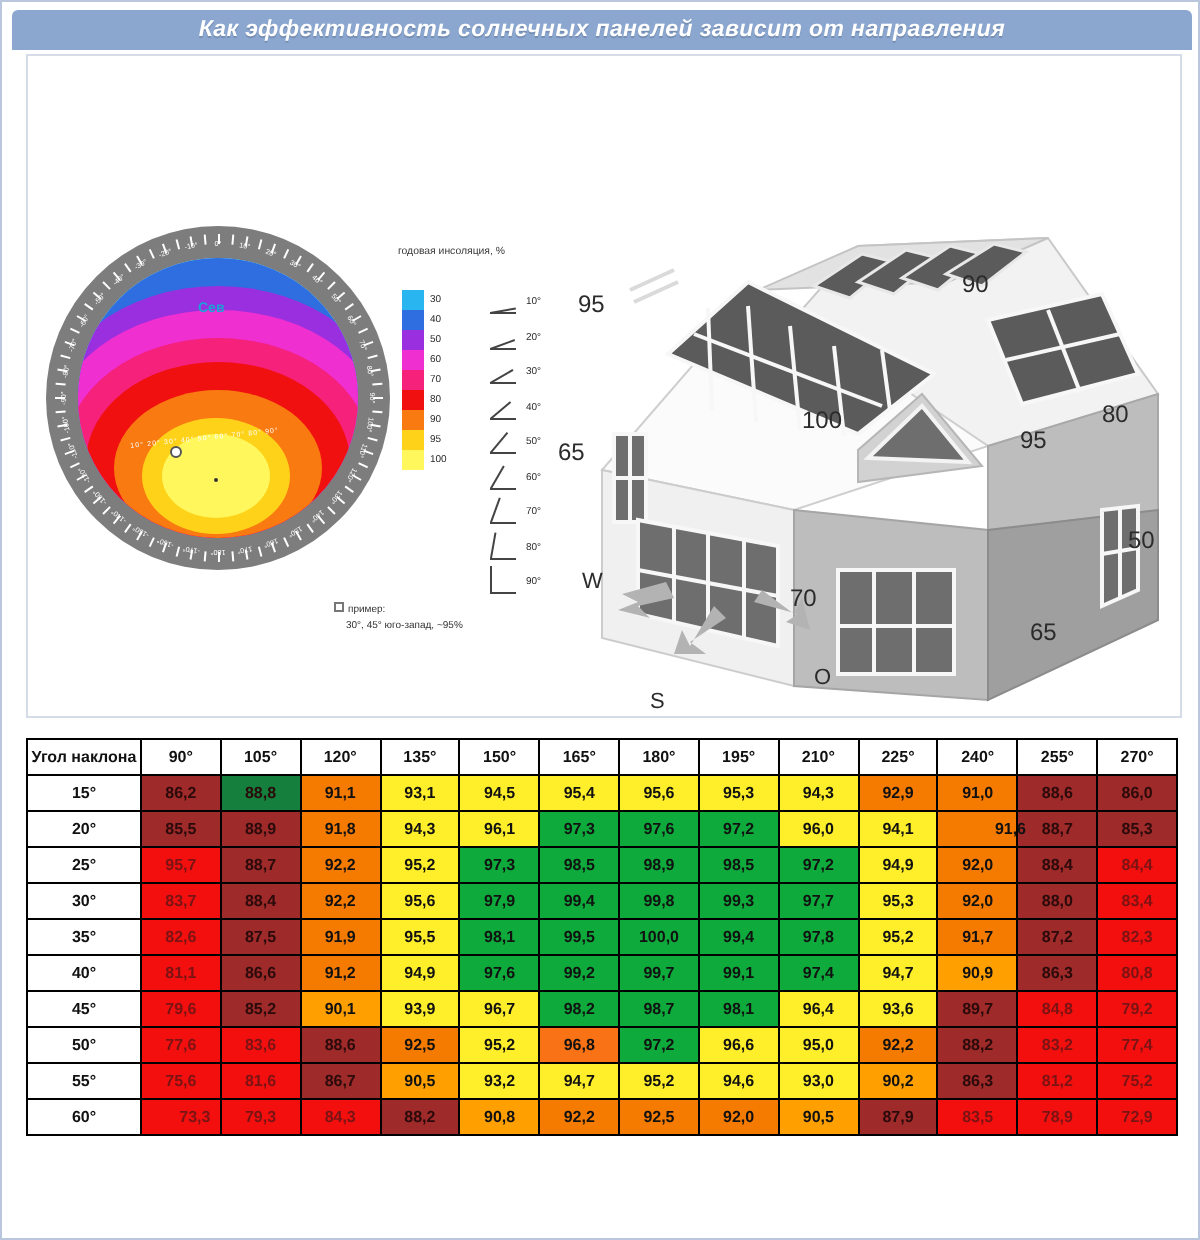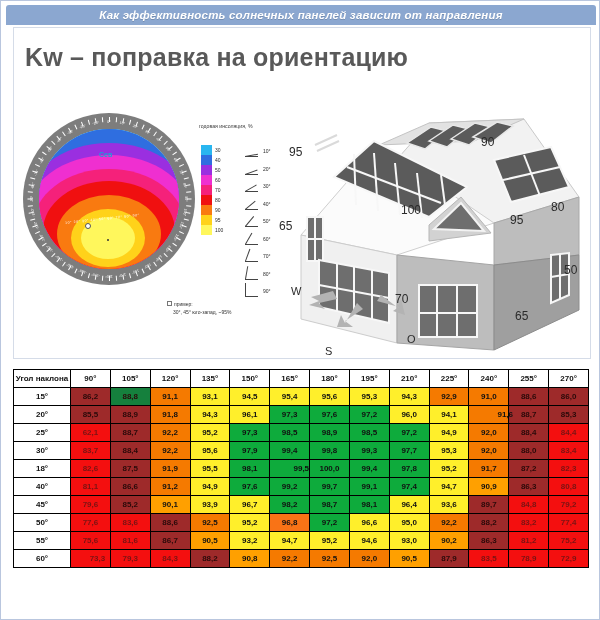--- a/index.html
+++ b/index.html
@@ -98,21 +98,20 @@
 <body>
 
 <div class="slide">
 
   <div class="banner">
     <div class="banner-text">Как эффективность солнечных панелей зависит от направления</div>
   </div>
 
   <div class="sheet"></div>
 
-  <div class="page-title">Kw – поправка на ориентацию</div>
 
   <div class="polar-wrap">
     <div class="polar-ring">
       <div id="polar-ticks">
           <div class="tickmark" style="transform: rotate(0deg);"></div>
           <div class="tickmark" style="transform: rotate(5deg);"></div>
           <div class="tickmark" style="transform: rotate(10deg);"></div>
           <div class="tickmark" style="transform: rotate(15deg);"></div>
           <div class="tickmark" style="transform: rotate(20deg);"></div>
           <div class="tickmark" style="transform: rotate(25deg);"></div>
@@ -495,21 +494,21 @@
             <td class="val" style="background: rgb(14, 171, 60);">97,6</td>
             <td class="val" style="background: rgb(14, 171, 60);">97,2</td>
             <td class="val" style="background: rgb(255, 239, 43);">96,0</td>
             <td class="val" style="background: rgb(255, 239, 43);">94,1</td>
             <td class="val" style="background: rgb(245, 122, 0); padding-left: 28px;">91,6</td>
             <td class="val" style="background: rgb(158, 42, 42); color: rgb(42, 10, 10);">88,7</td>
             <td class="val" style="background: rgb(158, 42, 42); color: rgb(42, 10, 10);">85,3</td>
           </tr>
           <tr>
             <td class="rowlab colw0">25°</td>
-            <td class="val dim" style="background: rgb(244, 15, 15);">62,1</td>
+            <td class="val dim" style="background: rgb(244, 15, 15);">95,7</td>
             <td class="val" style="background: rgb(158, 42, 42); color: rgb(42, 10, 10);">88,7</td>
             <td class="val" style="background: rgb(245, 122, 0);">92,2</td>
             <td class="val" style="background: rgb(255, 239, 43);">95,2</td>
             <td class="val" style="background: rgb(14, 171, 60);">97,3</td>
             <td class="val" style="background: rgb(14, 171, 60);">98,5</td>
             <td class="val" style="background: rgb(14, 171, 60);">98,9</td>
             <td class="val" style="background: rgb(14, 171, 60);">98,5</td>
             <td class="val" style="background: rgb(14, 171, 60);">97,2</td>
             <td class="val" style="background: rgb(255, 239, 43);">94,9</td>
             <td class="val" style="background: rgb(245, 122, 0);">92,0</td>
@@ -526,27 +525,27 @@
             <td class="val" style="background: rgb(14, 171, 60);">99,4</td>
             <td class="val" style="background: rgb(14, 171, 60);">99,8</td>
             <td class="val" style="background: rgb(14, 171, 60);">99,3</td>
             <td class="val" style="background: rgb(14, 171, 60);">97,7</td>
             <td class="val" style="background: rgb(255, 239, 43);">95,3</td>
             <td class="val" style="background: rgb(245, 122, 0);">92,0</td>
             <td class="val" style="background: rgb(158, 42, 42); color: rgb(42, 10, 10);">88,0</td>
             <td class="val dim" style="background: rgb(244, 15, 15);">83,4</td>
           </tr>
           <tr>
-            <td class="rowlab colw0">18°</td>
+            <td class="rowlab colw0">35°</td>
             <td class="val dim" style="background: rgb(244, 15, 15);">82,6</td>
             <td class="val" style="background: rgb(158, 42, 42); color: rgb(42, 10, 10);">87,5</td>
             <td class="val" style="background: rgb(245, 122, 0);">91,9</td>
             <td class="val" style="background: rgb(255, 239, 43);">95,5</td>
             <td class="val" style="background: rgb(14, 171, 60);">98,1</td>
-            <td class="val" style="background: rgb(14, 171, 60); text-align: right;">99,5</td>
+            <td class="val" style="background: rgb(14, 171, 60);">99,5</td>
             <td class="val" style="background: rgb(14, 171, 60);">100,0</td>
             <td class="val" style="background: rgb(14, 171, 60);">99,4</td>
             <td class="val" style="background: rgb(14, 171, 60);">97,8</td>
             <td class="val" style="background: rgb(255, 239, 43);">95,2</td>
             <td class="val" style="background: rgb(245, 122, 0);">91,7</td>
             <td class="val" style="background: rgb(158, 42, 42); color: rgb(42, 10, 10);">87,2</td>
             <td class="val dim" style="background: rgb(244, 15, 15);">82,3</td>
           </tr>
           <tr>
             <td class="rowlab colw0">40°</td>

